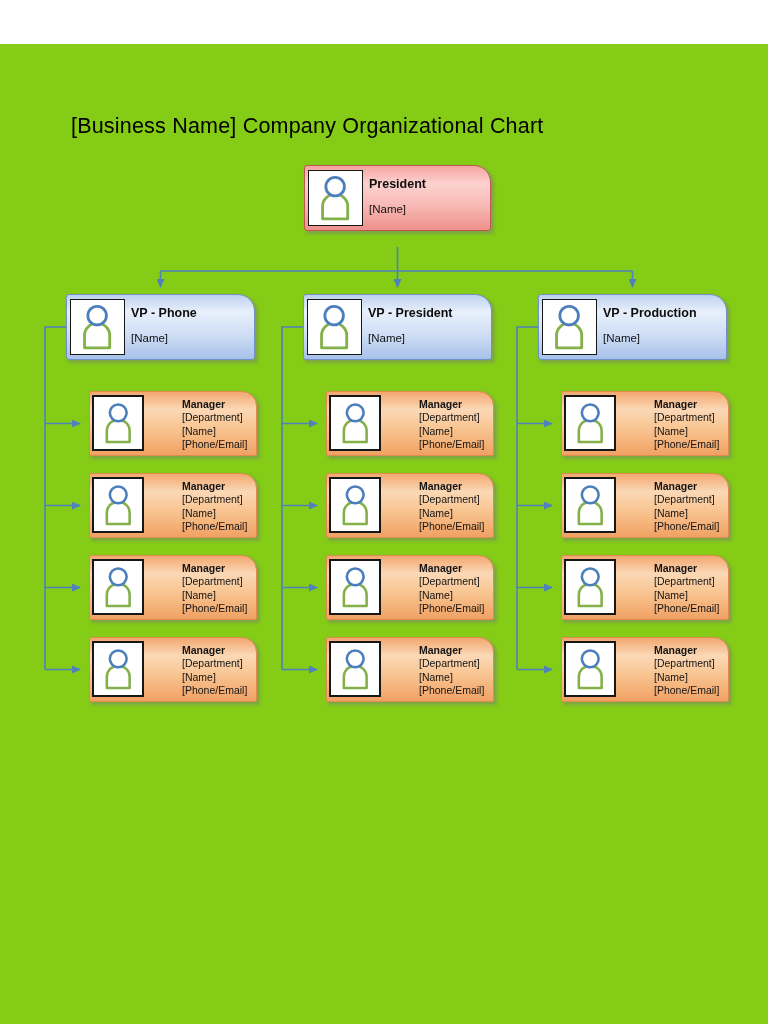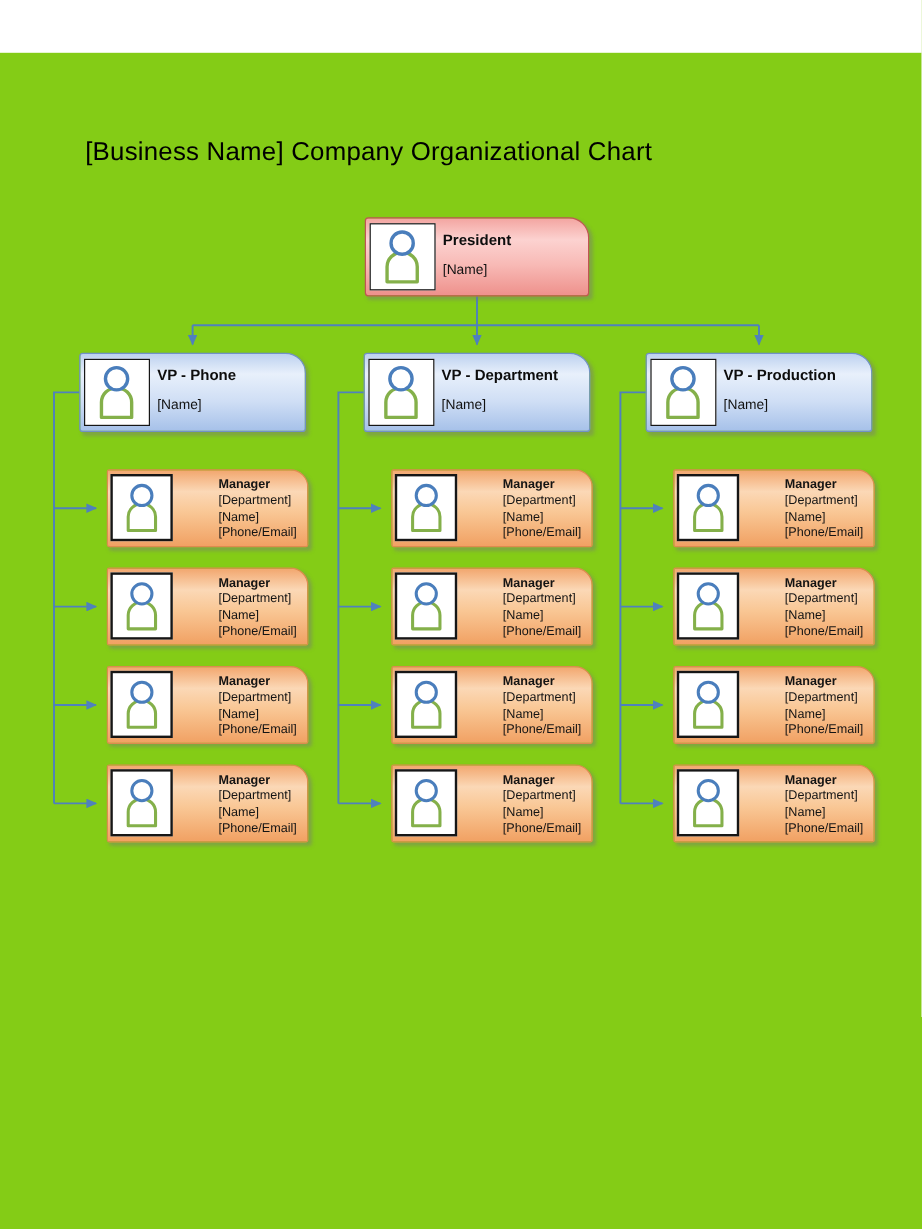--- a/index.html
+++ b/index.html
@@ -69,21 +69,21 @@
       <path d="M282,461.5 H317" fill="none" stroke="#4f81bd" stroke-width="1.6" marker-end="url(#ah)"></path>
       <path d="M282,543.5 H317" fill="none" stroke="#4f81bd" stroke-width="1.6" marker-end="url(#ah)"></path>
       <path d="M282,625.5 H317" fill="none" stroke="#4f81bd" stroke-width="1.6" marker-end="url(#ah)"></path>
       <path d="M538,283 H517 V625.5" fill="none" stroke="#4f81bd" stroke-width="1.6"></path>
       <path d="M517,379.5 H552" fill="none" stroke="#4f81bd" stroke-width="1.6" marker-end="url(#ah)"></path>
       <path d="M517,461.5 H552" fill="none" stroke="#4f81bd" stroke-width="1.6" marker-end="url(#ah)"></path>
       <path d="M517,543.5 H552" fill="none" stroke="#4f81bd" stroke-width="1.6" marker-end="url(#ah)"></path>
       <path d="M517,625.5 H552" fill="none" stroke="#4f81bd" stroke-width="1.6" marker-end="url(#ah)"></path>
     </svg>
   <div id="nodes">
-      <div class="node president" style="left: 304px; top: 137px; width: 187px; height: 66px; padding-left: 32px;">
+      <div class="node president" style="left: 304px; top: 121px; width: 187px; height: 66px; padding-left: 32px;">
         <div class="photo">
           <svg viewBox="0 0 40 46">
             <path d="M7.5,43.5 V31 A12.5,12 0 0 1 32.5,31 V43.5 Z" fill="#fff" stroke="#84b04a" stroke-width="2.8" stroke-linejoin="round"></path>
             <circle cx="20" cy="11.5" r="9.2" fill="#fff" stroke="#4a7ebc" stroke-width="2.8"></circle>
           </svg>
         </div>
         <div class="text">
           <div class="title">President</div>
           <div class="name">[Name]</div>
         </div>
@@ -157,21 +157,21 @@
         </div>
       </div>
       <div class="node vp" style="left: 303px; top: 250px; width: 189px; height: 66px;">
         <div class="photo">
           <svg viewBox="0 0 40 46">
             <path d="M7.5,43.5 V31 A12.5,12 0 0 1 32.5,31 V43.5 Z" fill="#fff" stroke="#84b04a" stroke-width="2.8" stroke-linejoin="round"></path>
             <circle cx="20" cy="11.5" r="9.2" fill="#fff" stroke="#4a7ebc" stroke-width="2.8"></circle>
           </svg>
         </div>
         <div class="text">
-          <div class="title">VP - Department</div>
+          <div class="title">VP - President</div>
           <div class="name">[Name]</div>
         </div>
       </div>
       <div class="node manager" style="left: 326px; top: 347px; width: 168px; height: 65px;">
         <div class="photo">
           <svg viewBox="0 0 40 46">
             <path d="M7.5,43.5 V31 A12.5,12 0 0 1 32.5,31 V43.5 Z" fill="#fff" stroke="#84b04a" stroke-width="2.8" stroke-linejoin="round"></path>
             <circle cx="20" cy="11.5" r="9.2" fill="#fff" stroke="#4a7ebc" stroke-width="2.8"></circle>
           </svg>
         </div>

